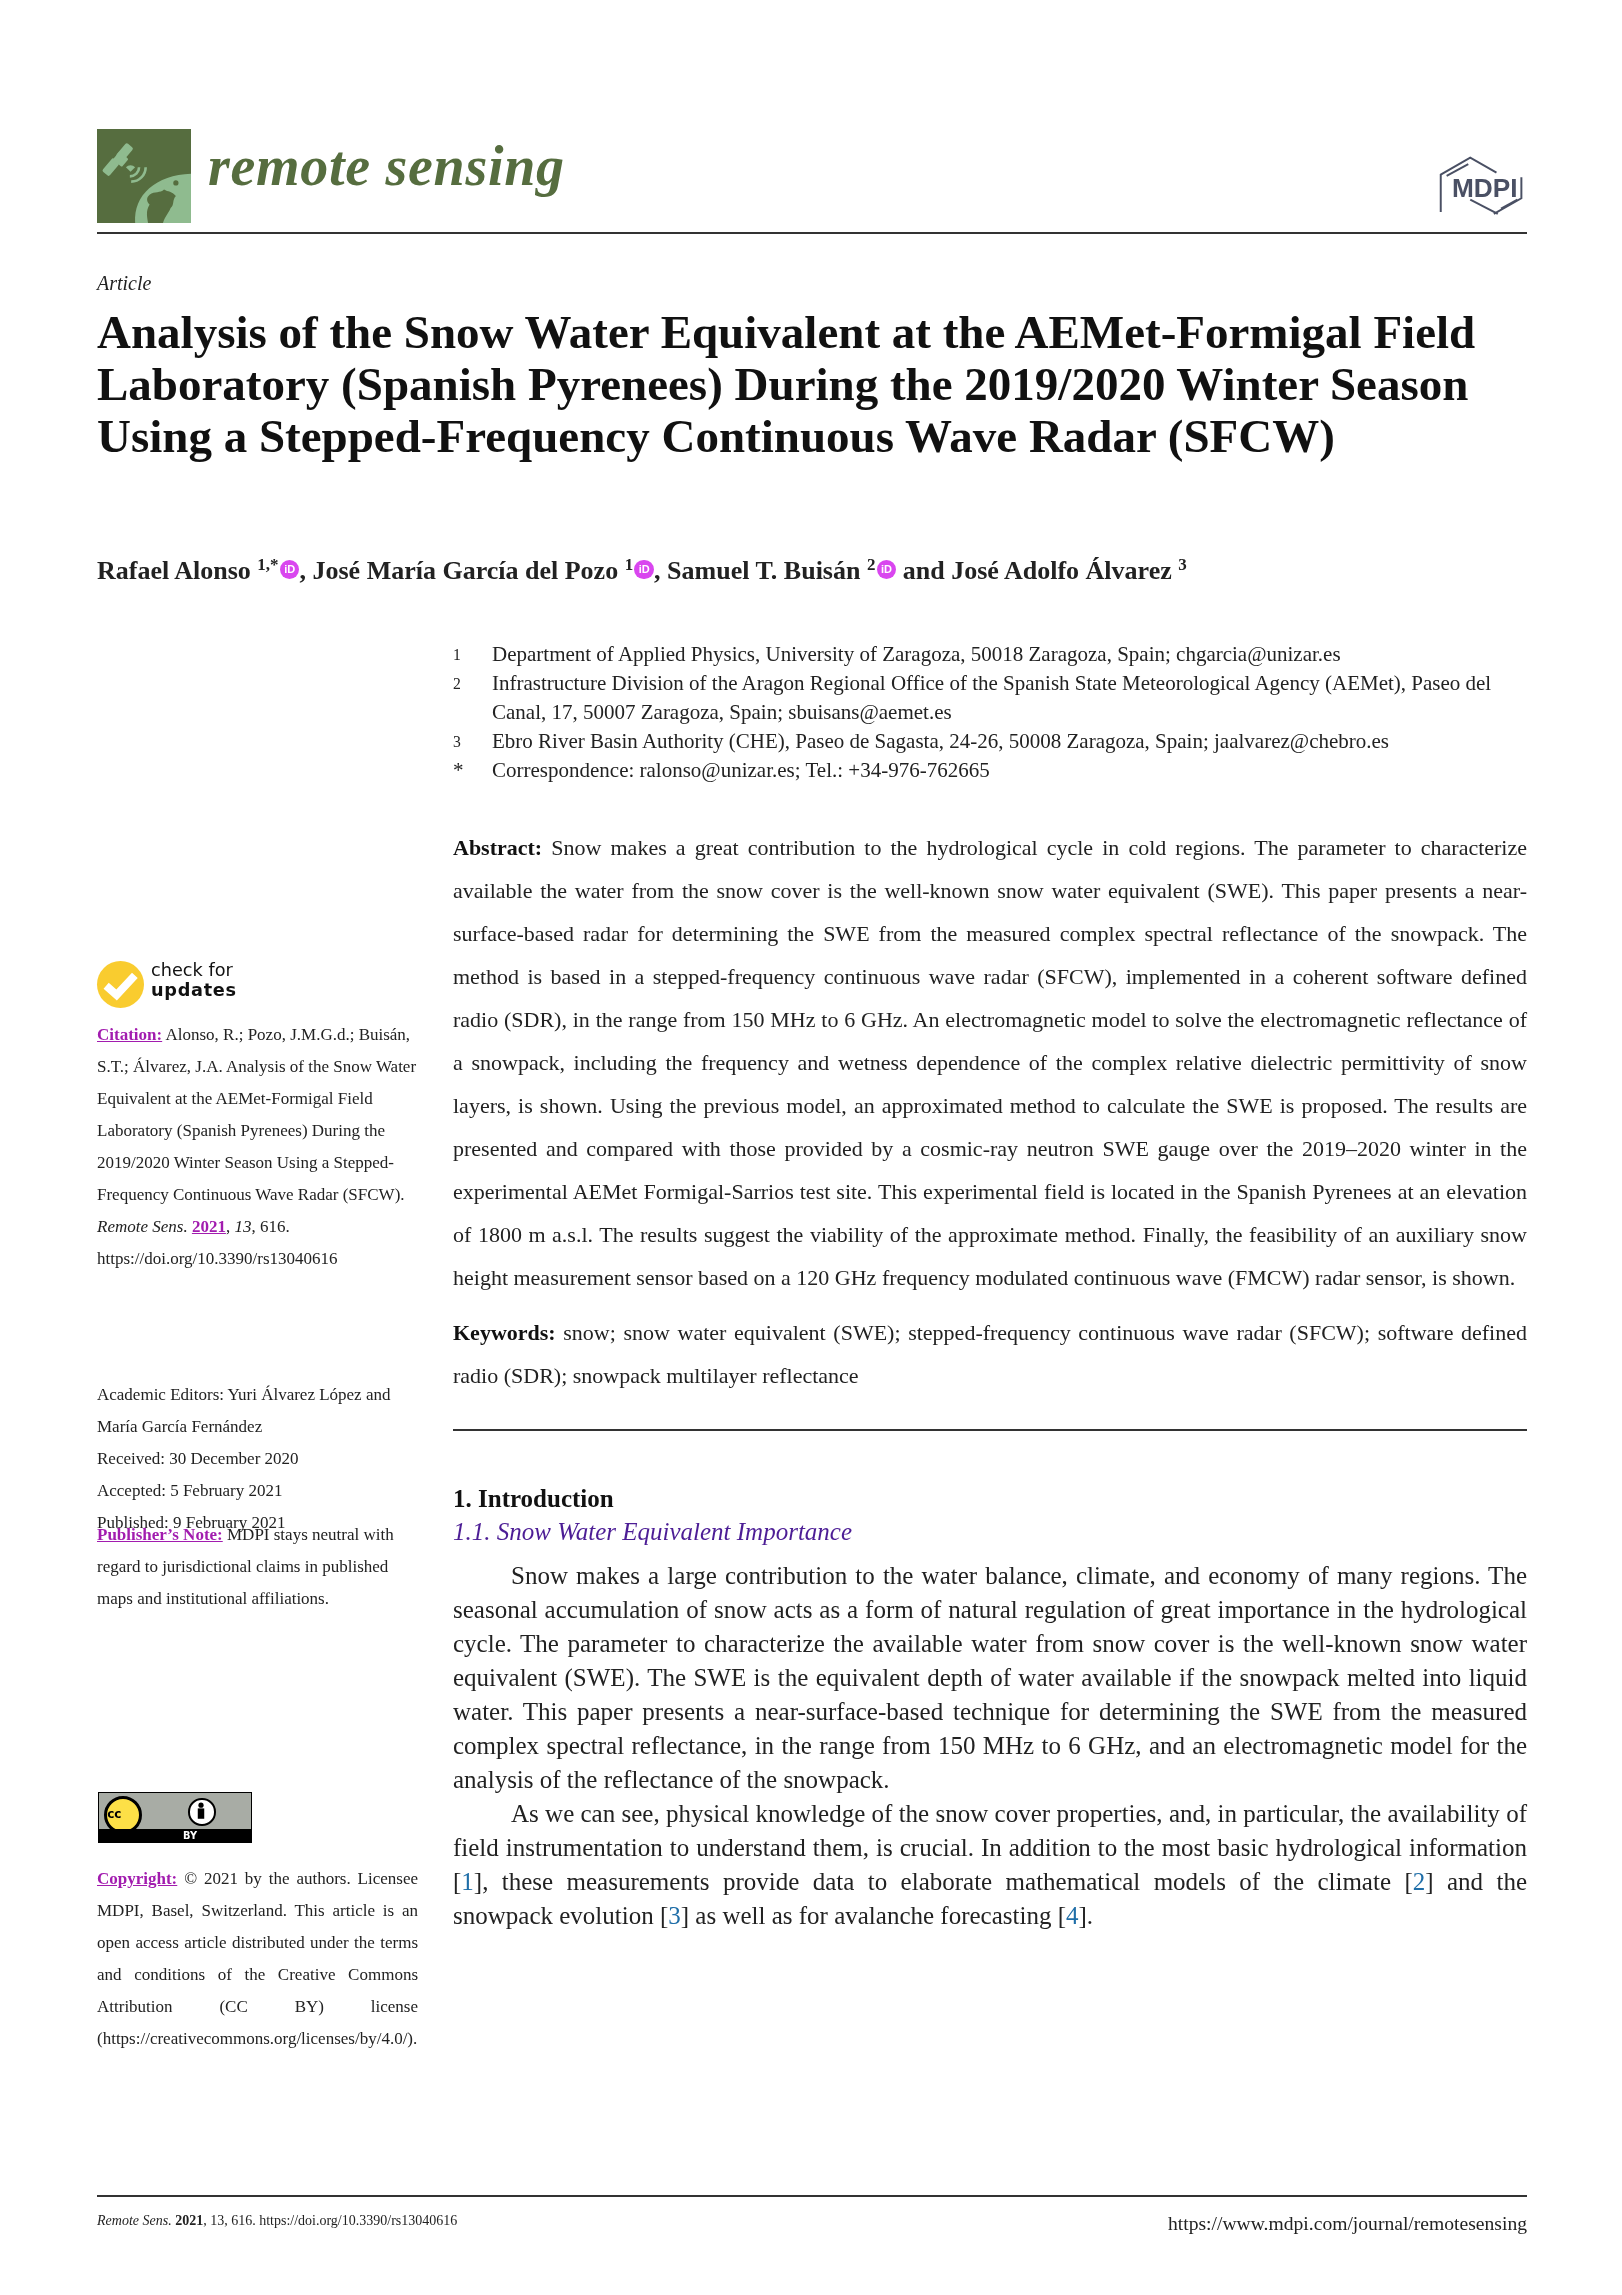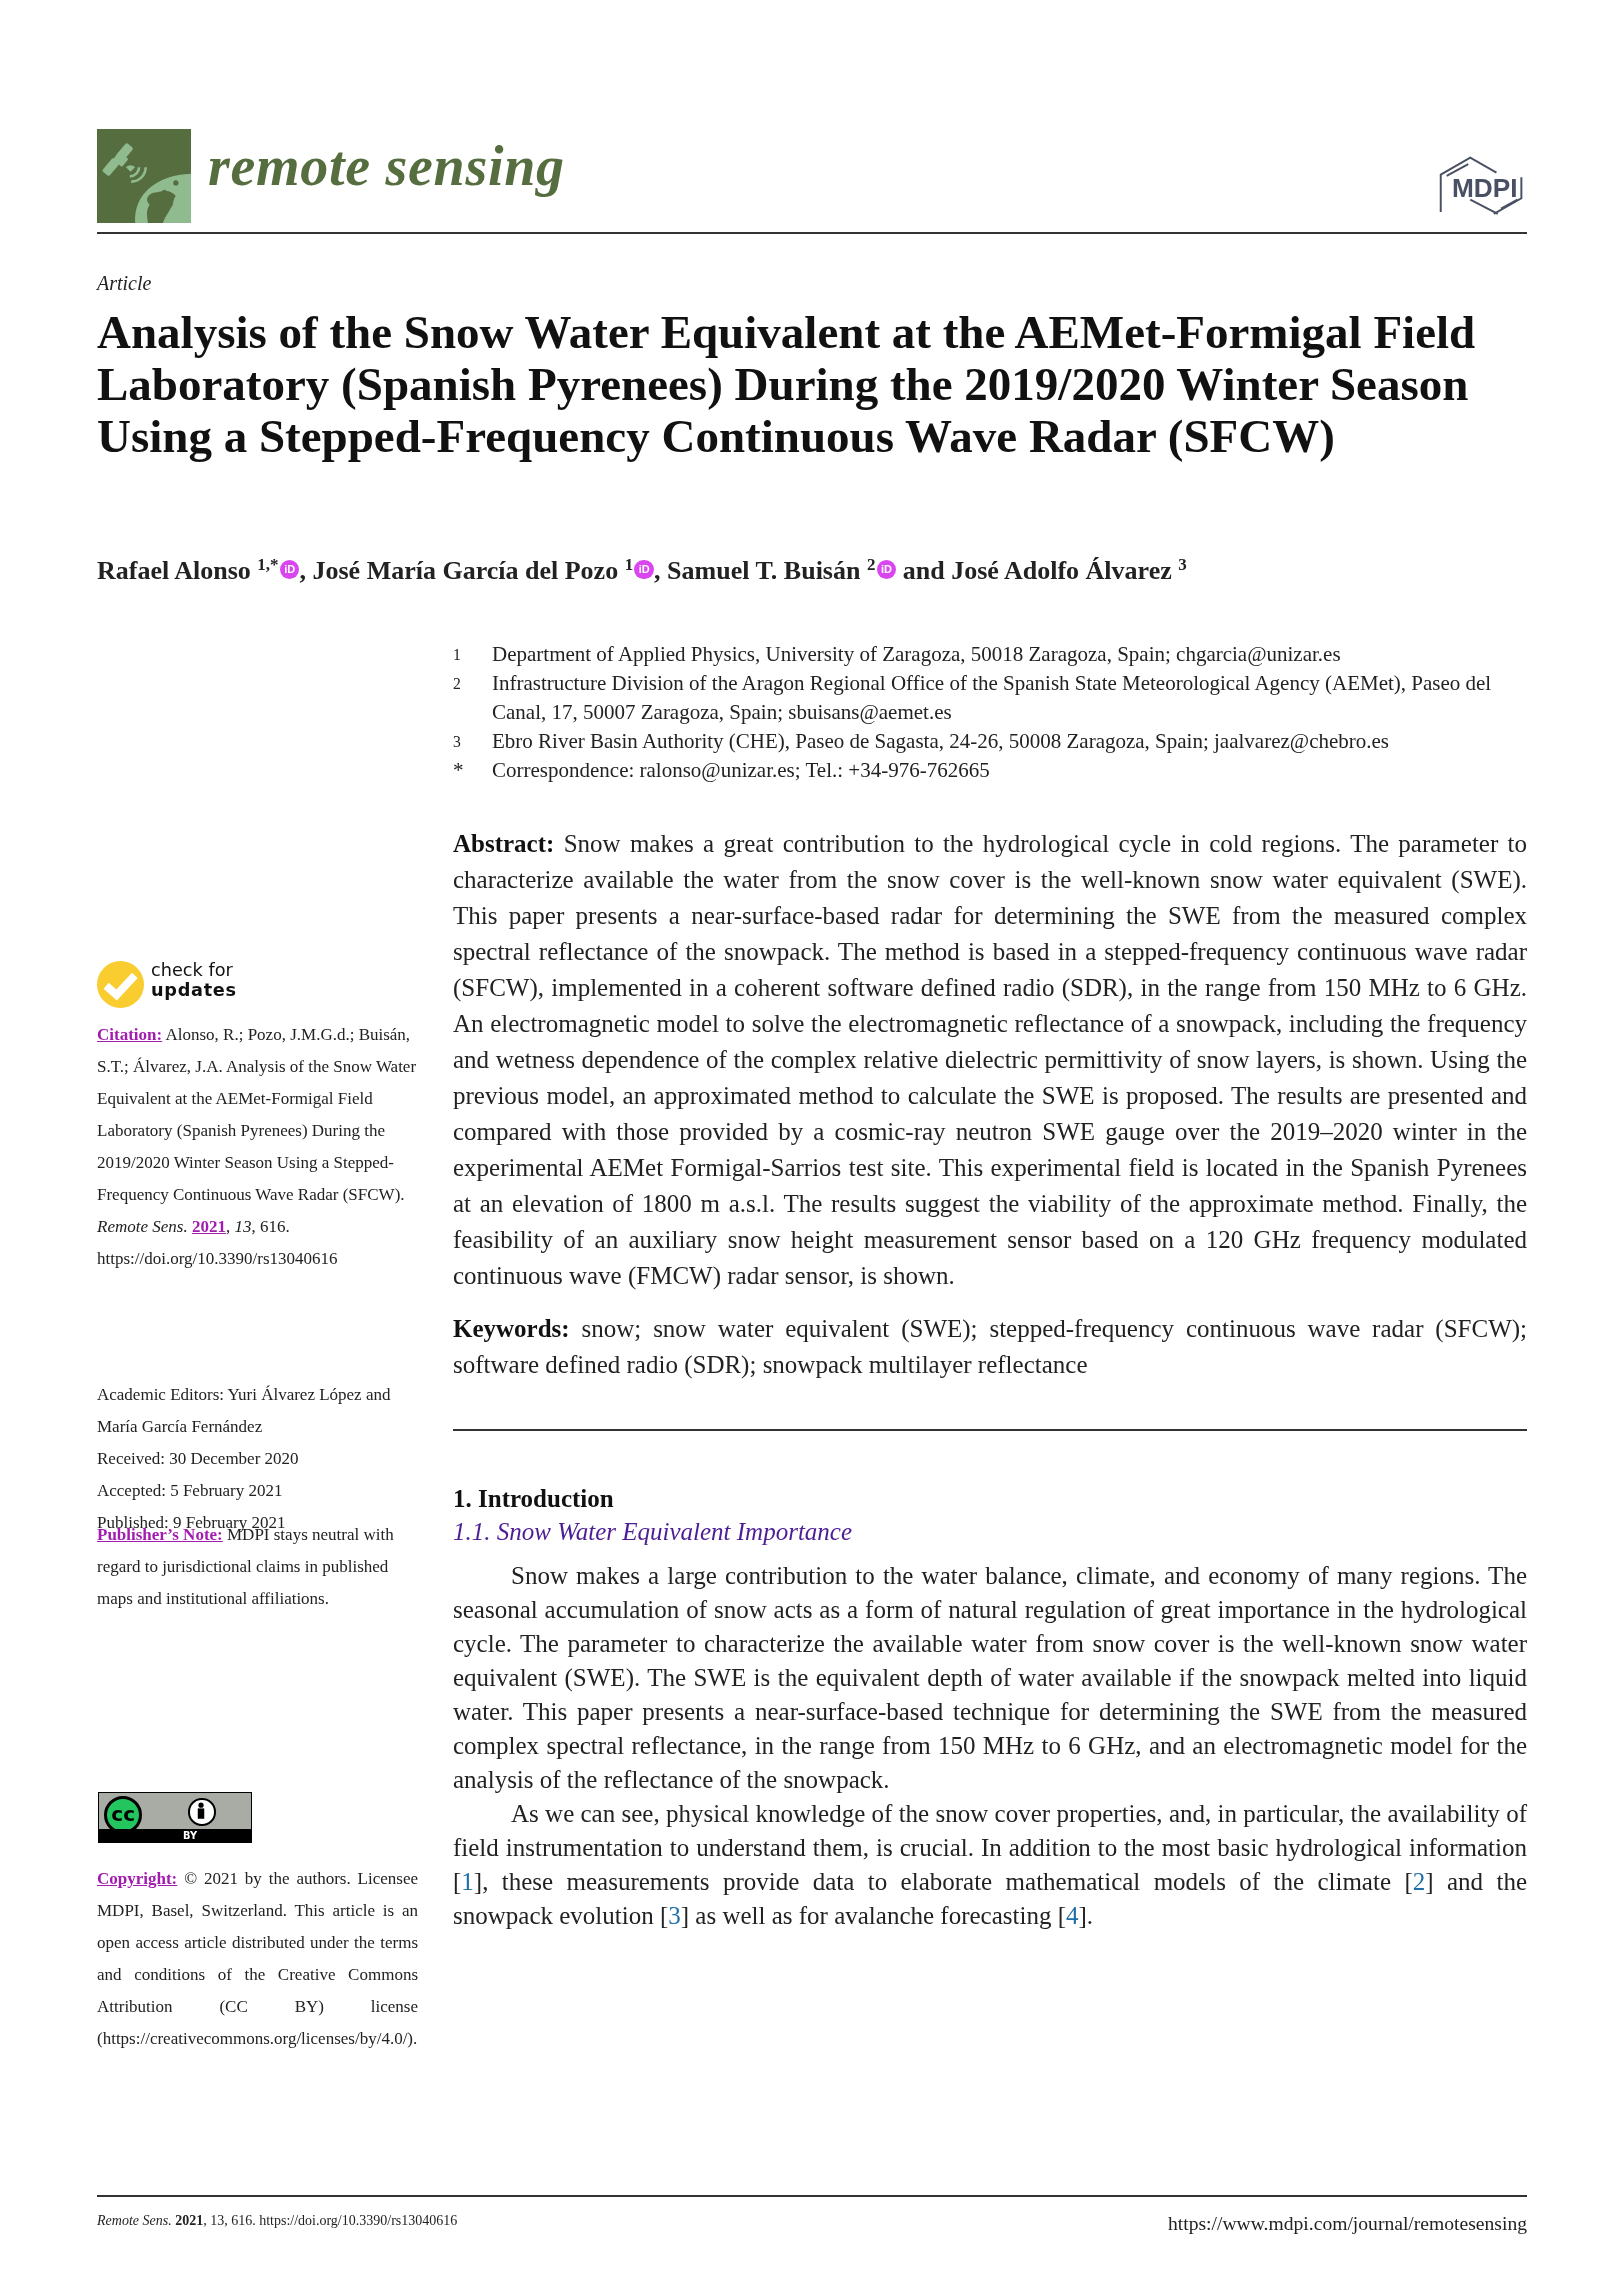--- a/index.html
+++ b/index.html
@@ -39,26 +39,26 @@
   .side { left: 97px; width: 321px; font-size: 17px; line-height: 32px; color: #222; }
   #citation { top: 1019px; }
   #editors { top: 1379px; }
   #pubnote { top: 1519px; }
   #copyright { top: 1863px; text-align: justify; }
   .side b { font-weight: bold; color: #a21caf; text-decoration: underline; }
 
   #cc-badge { left: 98px; top: 1792px; width: 154px; height: 51px; background: #a8aca5; border: 1.3px solid #000; box-sizing: border-box; overflow: hidden; }
   #cc-badge .bar { position: absolute; left: 0; bottom: 0; width: 100%; height: 13px; background: #000; }
   #cc-badge .by { position: absolute; left: 84px; bottom: 0.7px; color: #fff; font-family: "DejaVu Sans", sans-serif; font-weight: bold; font-size: 9.8px; }
-  #cc-badge .cc { position: absolute; left: 5.2px; top: 2.6px; width: 38px; height: 38px; border-radius: 50%; background: #22c55e; border: 3.3px solid #000; box-sizing: border-box;
-                  text-align: center; line-height: 30px; font-family: "DejaVu Sans", sans-serif; font-weight: bold; font-size: 20px; color: #000; }
+  #cc-badge .cc { position: absolute; left: 5.2px; top: 2.6px; width: 38px; height: 38px; border-radius: 50%; background: #fde047; border: 3.3px solid #000; box-sizing: border-box;
+                  text-align: left; line-height: 30px; font-family: "DejaVu Sans", sans-serif; font-weight: bold; font-size: 12px; color: #000; }
   #cc-badge .person { position: absolute; left: 89px; top: 5.2px; width: 27.5px; height: 27.5px; border-radius: 50%; background: #fff; border: 2.6px solid #000; box-sizing: border-box; }
 
   
-  .main { left: 453px; width: 1074px; font-size: 25px; line-height: 36px; color: #222; text-align: justify; }
+  .main { left: 453px; width: 1074px; font-size: 22px; line-height: 43px; color: #222; text-align: justify; }
   #abstract { top: 826px; }
   #keywords { top: 1311px; }
   .main b { color: #111; }
   #kw-rule { left: 453px; top: 1429px; width: 1074px; height: 2px; background: #333; }
   #section-head { left: 453px; top: 1485px; font-size: 25px; font-weight: bold; color: #111; }
   #subsection-head { left: 453px; top: 1518px; font-size: 25px; font-style: italic; color: #4c1d95; }
   #intro { top: 1559px; font-size: 25px; line-height: 34px; }
   #intro p { margin: 0; text-indent: 58px; }
   .ref { color: #1f6ea8; }
 

